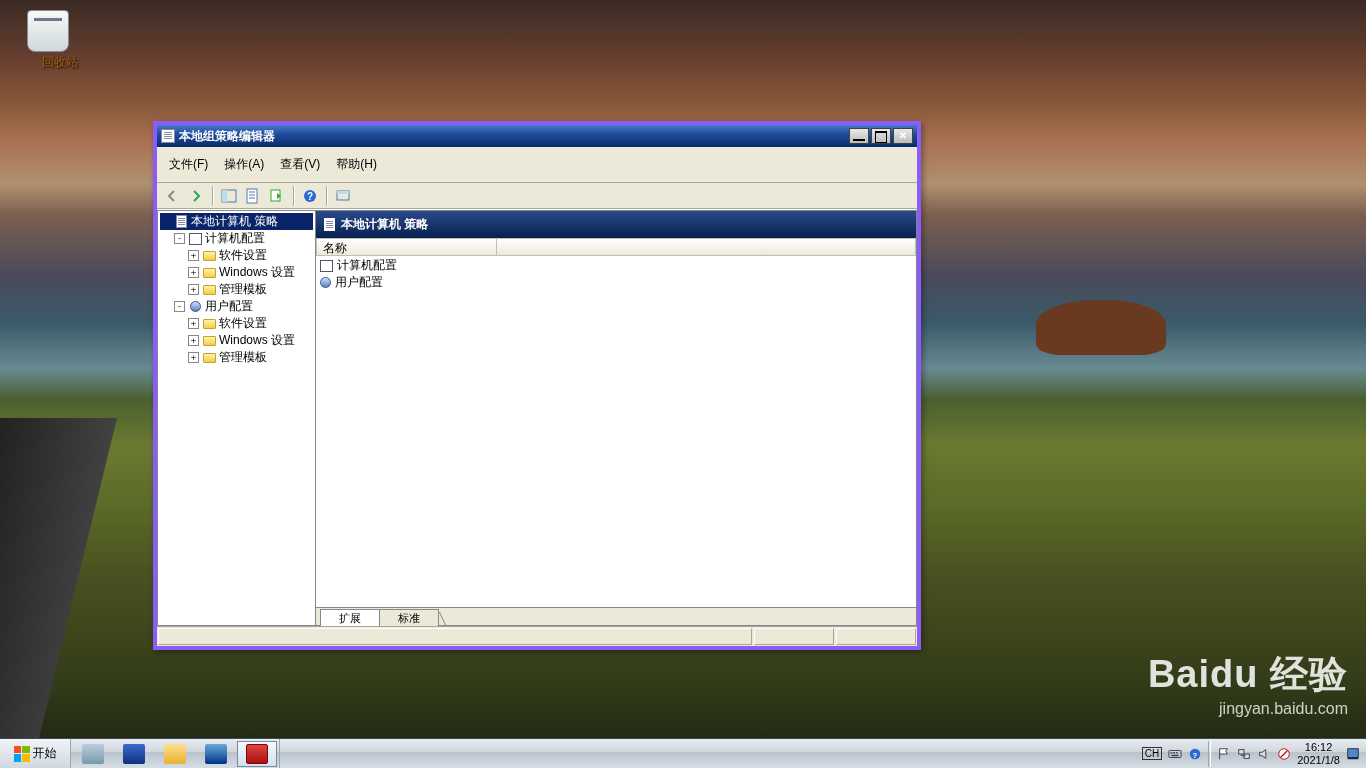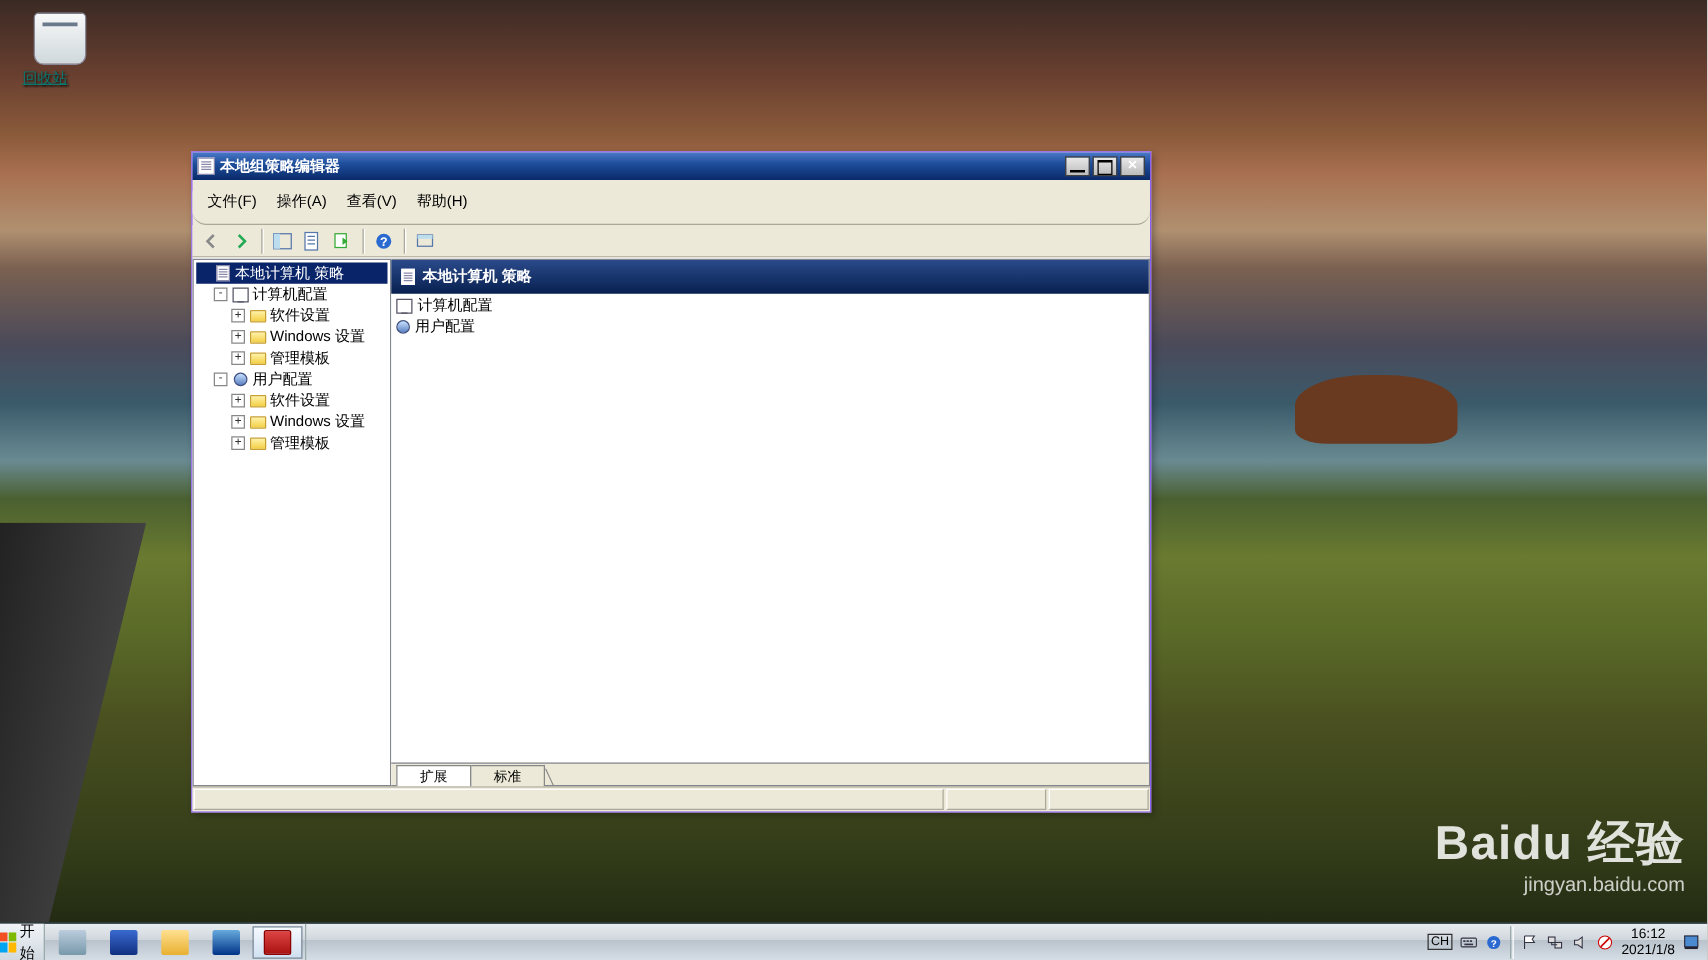--- a/index.html
+++ b/index.html
@@ -26,34 +26,34 @@
   background:#6a3a20; border-radius:45% 45% 20% 20%;
 }
 .watermark {
   position:absolute; right:18px; bottom:50px; color:rgba(255,255,255,.85);
   text-align:right; font-weight:bold; pointer-events:none;
 }
 .watermark .big { font-size:38px; letter-spacing:1px;margin-left:28px; }
 .watermark .small { font-size:16px; font-weight:normal; opacity:.9; }
 
 
-.desktop-icon { position:absolute; left:18px; top:10px; width:60px; text-align:left; color:#0f766e;text-decoration:underline; }
+.desktop-icon { position:absolute; left:18px; top:10px; width:60px; text-align:right; color:#a16207; }
 .desktop-icon .bin {
   width:42px; height:42px; margin:0 auto 2px;
   background:linear-gradient(#f8f8f8,#cfd8dc);
   border-radius:4px 4px 8px 8px; border:1px solid #889;
   position:relative;
 }
 .desktop-icon .bin::before { content:""; position:absolute; top:7px; left:6px; right:6px; height:3px; background:#6a7a8a; }
 .desktop-icon .lbl { font-size:12px; text-shadow:1px 1px 2px #000; }
 
 
 .window {
   position:absolute; left:153px; top:121px; width:768px; height:529px;
-  background:#ece9d8; border:1px solid #8b5cf6;
+  background:#ece9d8; border:4px solid #8b5cf6;
   box-shadow:2px 2px 6px rgba(0,0,0,.35);
   display:flex; flex-direction:column;
 }
 .titlebar {
   height:22px;
   background:linear-gradient(#4a78c8,#1e4e9c 40%,#0a2a6a);
   color:#fff; font-size:12px; display:flex; align-items:center; padding:0 4px;
 }
 .titlebar .doc-icon {
   width:14px; height:14px; margin-right:4px;
@@ -64,21 +64,21 @@
 .winbtns { display:flex; gap:2px; }
 .winbtn {
   width:20px; height:16px; background:linear-gradient(#e8e8e8,#bcbcbc);
   border:1px solid #404040; font-size:10px; line-height:13px;
   text-align:center; font-family:Tahoma; cursor:default;
 }
 .winbtn.min::after{content:"";display:block;margin:10px 3px 0;border-top:2px solid #000;}
 .winbtn.max::after{content:"";display:block;margin:2px 3px;height:9px;border:1px solid #000;border-top-width:2px;}
 .winbtn.close{font-weight:bold;}
 
-.menubar { height:36px; background:#ece9d8; font-size:12px; display:flex; align-items:center; padding:13px 4px; border-bottom:1px solid #aca899;border-radius:11px; }
+.menubar { height:36px; background:#ece9d8; font-size:12px; display:flex; align-items:center; padding:13px 4px; border-bottom:1px solid #aca899; }
 .menubar span { padding:2px 8px; cursor:default; }
 
 .toolbar { height:26px; background:#ece9d8; border-bottom:1px solid #aca899; display:flex; align-items:center; padding:0 4px; gap:2px;}
 .tbtn { width:22px; height:22px; border:1px solid transparent; display:flex; align-items:center; justify-content:center; cursor:default; }
 .tbtn svg { width:16px; height:16px; }
 .tsep { width:1px; height:20px; background:#aca899; margin:0 3px; box-shadow:1px 0 #fff; }
 
 .client { flex:1; display:flex; border-top:1px solid #fff; min-height:0; }
 
 
@@ -125,21 +125,21 @@
 .statusbar .cell { border:1px solid #aca899; margin:1px; border-top-color:#fff; border-left-color:#fff;}
 .statusbar .cell:first-child{flex:1;} .statusbar .cell:nth-child(2){width:80px;} .statusbar .cell:nth-child(3){width:80px;}
 
 
 .taskbar {
   position:absolute; left:0; right:0; bottom:0; height:30px;
   background:linear-gradient(#e8ecef,#cfd6dc 45%,#bac3cc 46%,#d5dde5);
   border-top:1px solid #3a4a5a; display:flex; align-items:stretch;
 }
 .start-btn {
-  width:36px; display:flex; align-items:center; justify-content:center; gap:3px;
+  width:71px; display:flex; align-items:center; justify-content:center; gap:3px;
   background:linear-gradient(#f0f4f8,#d0d8e0); border-right:1px solid #9aa;
   font-size:12px; cursor:default;
 }
 .winlogo { width:16px; height:16px; display:grid; grid-template:1fr 1fr/1fr 1fr; gap:1px;}
 .winlogo i:nth-child(1){background:#f25022;} .winlogo i:nth-child(2){background:#7fba00;}
 .winlogo i:nth-child(3){background:#00a4ef;} .winlogo i:nth-child(4){background:#ffb900;}
 .ql { display:flex; align-items:center; padding:0 2px; border-right:1px solid #9aa; gap:1px;}
 .qlbtn { width:40px; height:26px; margin:2px 0; border:1px solid transparent; display:flex; align-items:center; justify-content:center; cursor:default;}
 .qlbtn.active,.qlbtn:hover{border-color:#7a8a9a;background:linear-gradient(#f5f9ff,#d0e0f0);}
 .ql .ico{width:22px;height:20px;border-radius:2px;}
@@ -327,20 +327,24 @@
       </ul>
     </div>
 
     <div class="right-panel">
       <div class="right-header">
         <span class="docico" style="border-color:#fff;"></span>
         <span>本地计算机 策略</span>
       </div>
       <div class="right-body">
         <div class="list-col">
+          <div class="list-header">
+            <div class="col">名称</div>
+            <div class="colfill"></div>
+          </div>
           <div class="list-items">
             <div class="list-item">
               <span class="pcico"></span>
               <span>计算机配置</span>
             </div>
             <div class="list-item">
               <span class="usrico"></span>
               <span>用户配置</span>
             </div>
           </div>

